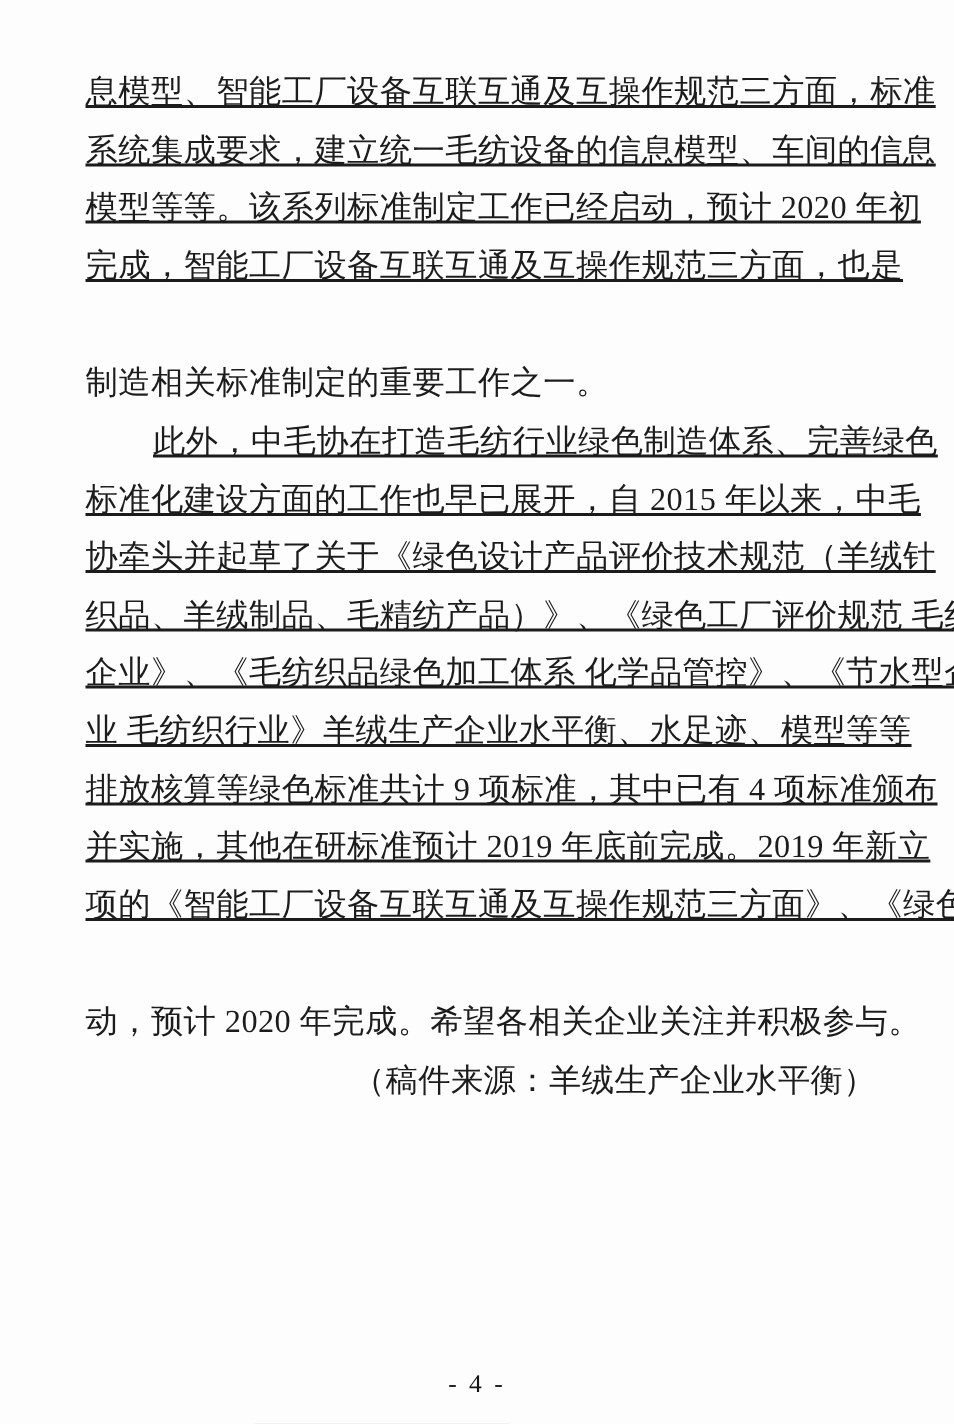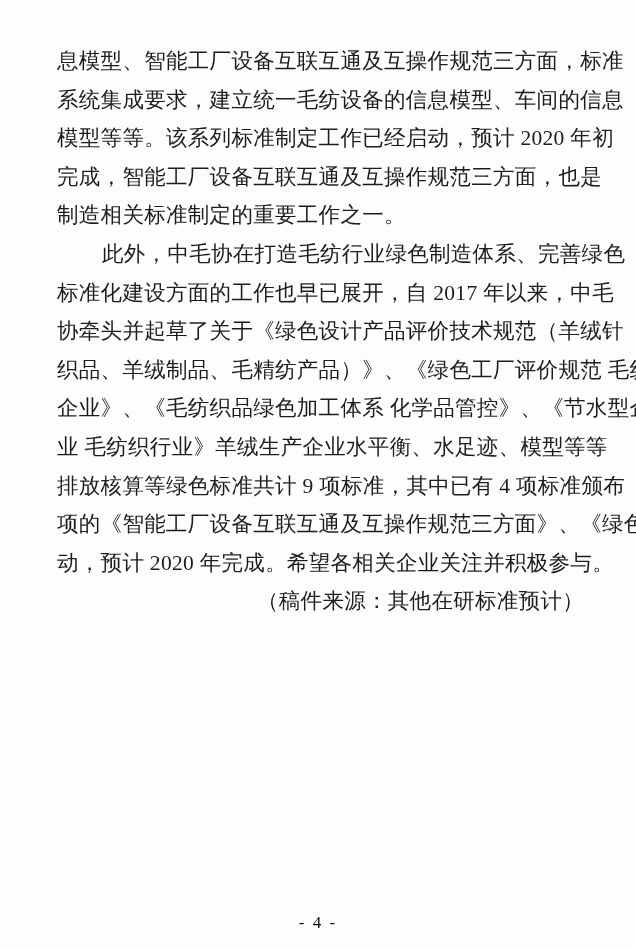--- a/index.html
+++ b/index.html
@@ -26,22 +26,22 @@
   }
   .line {
     font-size: 21.5px;
     line-height: 38.6px;
     white-space: nowrap;
     text-align: justify;
     text-align-last: justify;
     text-justify: inter-character;
     letter-spacing: 0.3px;
   }
-  .line-fill { text-align-last: justify; }
-  .line-end  { text-align-last: left; }
+  .line-fill { text-align-last: justify; text-decoration: underline; }
+  .line-end  { text-align-last: left; margin-top: 40px; }
   .line-right{ text-align-last: right; }
   .line-indent { text-indent: 45px; }
   .page-number {
     position: absolute;
     left: 0;
     right: 0;
     bottom: 16px;
     text-align: center;
     font-size: 17px;
     letter-spacing: 2px;
@@ -54,24 +54,25 @@
 
 <div class="page">
   <div class="content">
 
   <div class="line line-fill">息模型、智能工厂设备互联互通及互操作规范三方面，标准</div>
       <div class="line line-fill">系统集成要求，建立统一毛纺设备的信息模型、车间的信息</div>
       <div class="line line-fill">模型等等。该系列标准制定工作已经启动，预计 2020 年初</div>
       <div class="line line-fill">完成，智能工厂设备互联互通及互操作规范三方面，也是</div>
       <div class="line line-end">制造相关标准制定的重要工作之一。</div>
       <div class="line line-fill line-indent">此外，中毛协在打造毛纺行业绿色制造体系、完善绿色</div>
-      <div class="line line-fill">标准化建设方面的工作也早已展开，自 2017 年以来，中毛</div>
+      <div class="line line-fill">标准化建设方面的工作也早已展开，自 2015 年以来，中毛</div>
       <div class="line line-fill">协牵头并起草了关于《绿色设计产品评价技术规范（羊绒针</div>
       <div class="line line-fill">织品、羊绒制品、毛精纺产品）》、《绿色工厂评价规范 毛纺</div>
       <div class="line line-fill">企业》、《毛纺织品绿色加工体系 化学品管控》、《节水型企</div>
       <div class="line line-fill">业 毛纺织行业》羊绒生产企业水平衡、水足迹、模型等等</div>
       <div class="line line-fill">排放核算等绿色标准共计 9 项标准，其中已有 4 项标准颁布</div>
+      <div class="line line-fill">并实施，其他在研标准预计 2019 年底前完成。2019 年新立</div>
       <div class="line line-fill">项的《智能工厂设备互联互通及互操作规范三方面》、《绿色</div>
       <div class="line line-end">动，预计 2020 年完成。希望各相关企业关注并积极参与。</div>
-      <div class="line line-right">（稿件来源：其他在研标准预计）</div>
+      <div class="line line-right">（稿件来源：羊绒生产企业水平衡）</div>
     </div>
   <div class="page-number">- 4 -</div>
 </div>
 
 </body></html>

